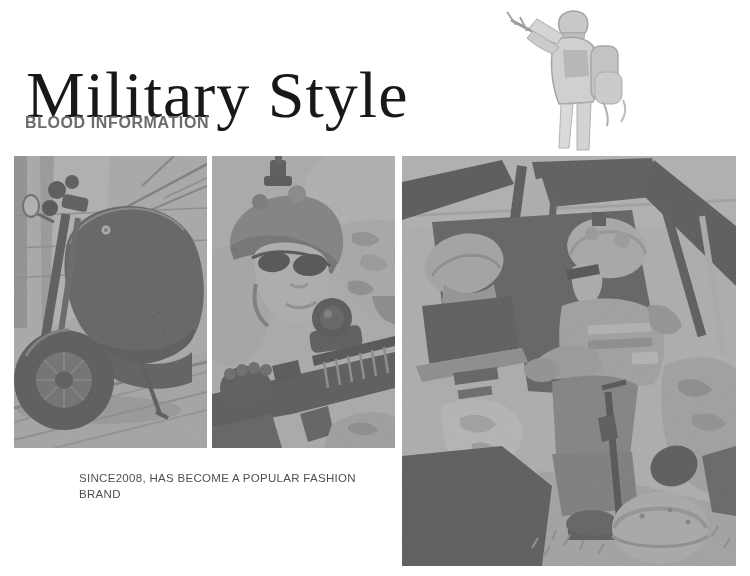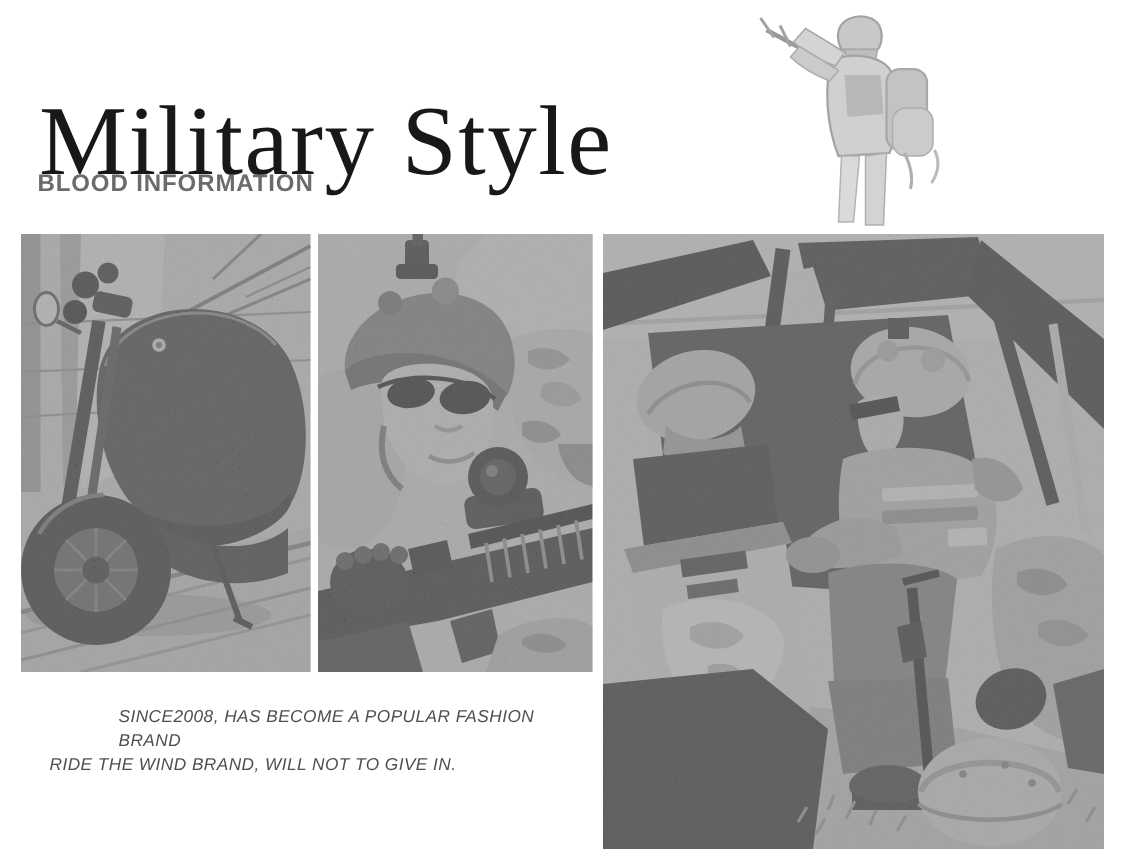--- a/index.html
+++ b/index.html
@@ -21,21 +21,21 @@
     position:absolute;left:25px;top:114px;
     font-size:16px;font-weight:700;letter-spacing:0.6px;
     color:#6b6b6b;white-space:nowrap;
   }
   .photo{position:absolute;display:block;}
   .photo-motorcycle{left:14px;top:156px;width:193px;height:292px;}
   .photo-soldier{left:212px;top:156px;width:183px;height:292px;}
   .photo-vehicle{left:402px;top:156px;width:334px;height:410px;}
   .tagline{
     position:absolute;left:33px;top:470px;width:360px;
-    font-style:italic;font-size:11.5px;line-height:16px;
+    font-size:11.5px;line-height:16px;
     color:#4f4f4f;letter-spacing:0.3px;
   }
   .tagline .line-1{padding-left:46px;}
   svg{display:block;}
 </style>
 </head>
 <body>
 
 <h1 class="page-title">Military Style</h1>
 
@@ -262,14 +262,13 @@
       <path d="M310,380 L316,370"></path>
         <path d="M322,392 L328,382"></path>
     </g>
     <rect width="334" height="410" filter="url(#n3b)" opacity="0.33"></rect>
     <rect width="334" height="410" filter="url(#n3w)" opacity="0.3"></rect>
   </svg>
 </div>
 
 <div class="tagline">
   <div class="line-1">SINCE2008, HAS BECOME A POPULAR FASHION BRAND</div>
-  <div class="line-3">RIDE THE WIND BRAND, WILL NOT TO GIVE IN.</div>
 </div>
 
 </body></html>

